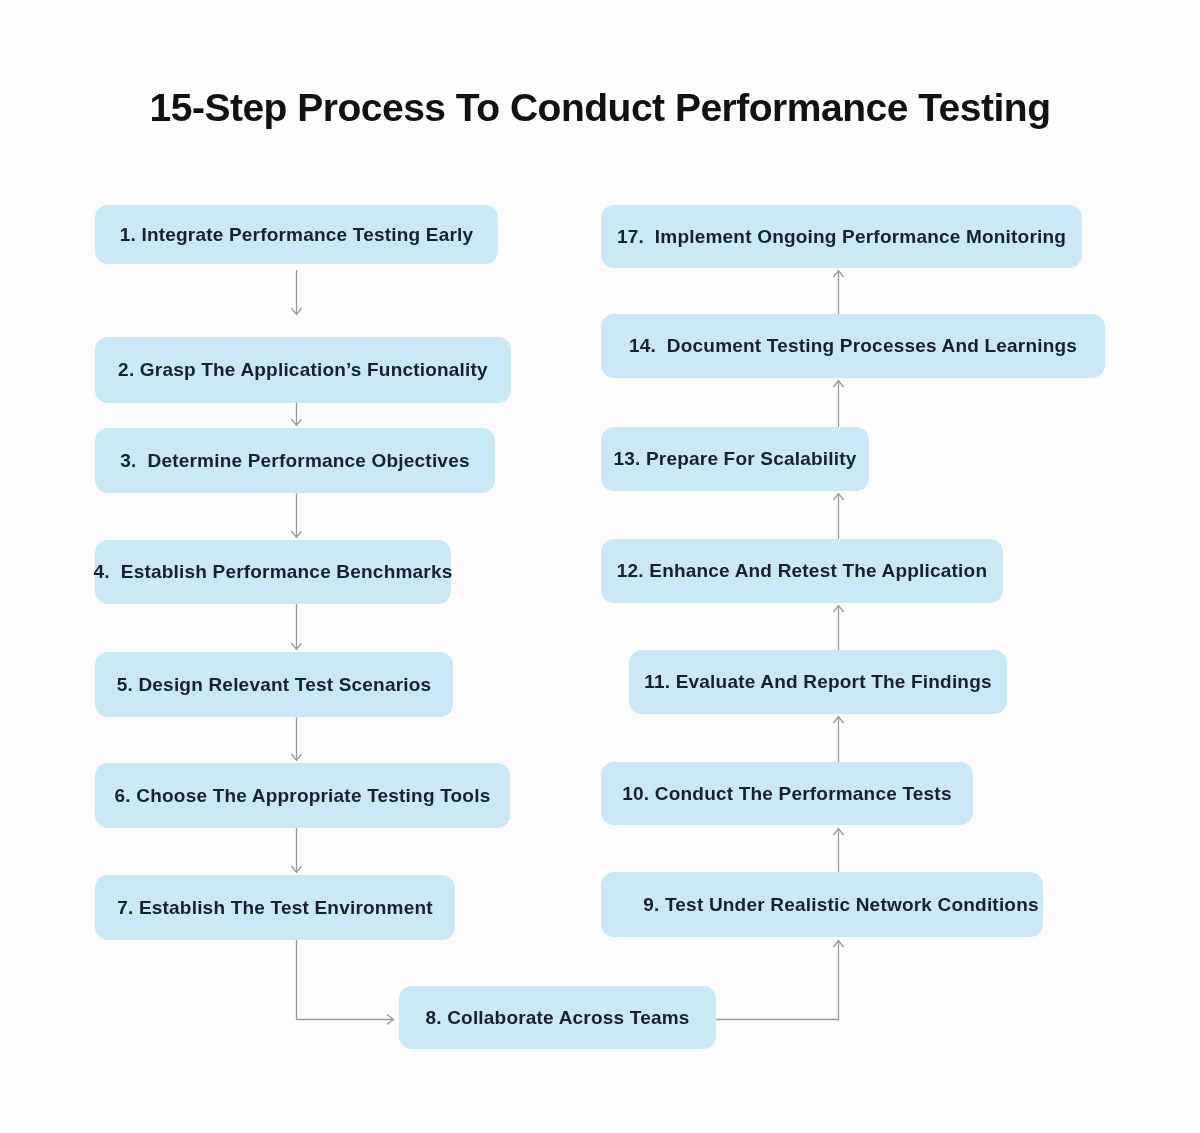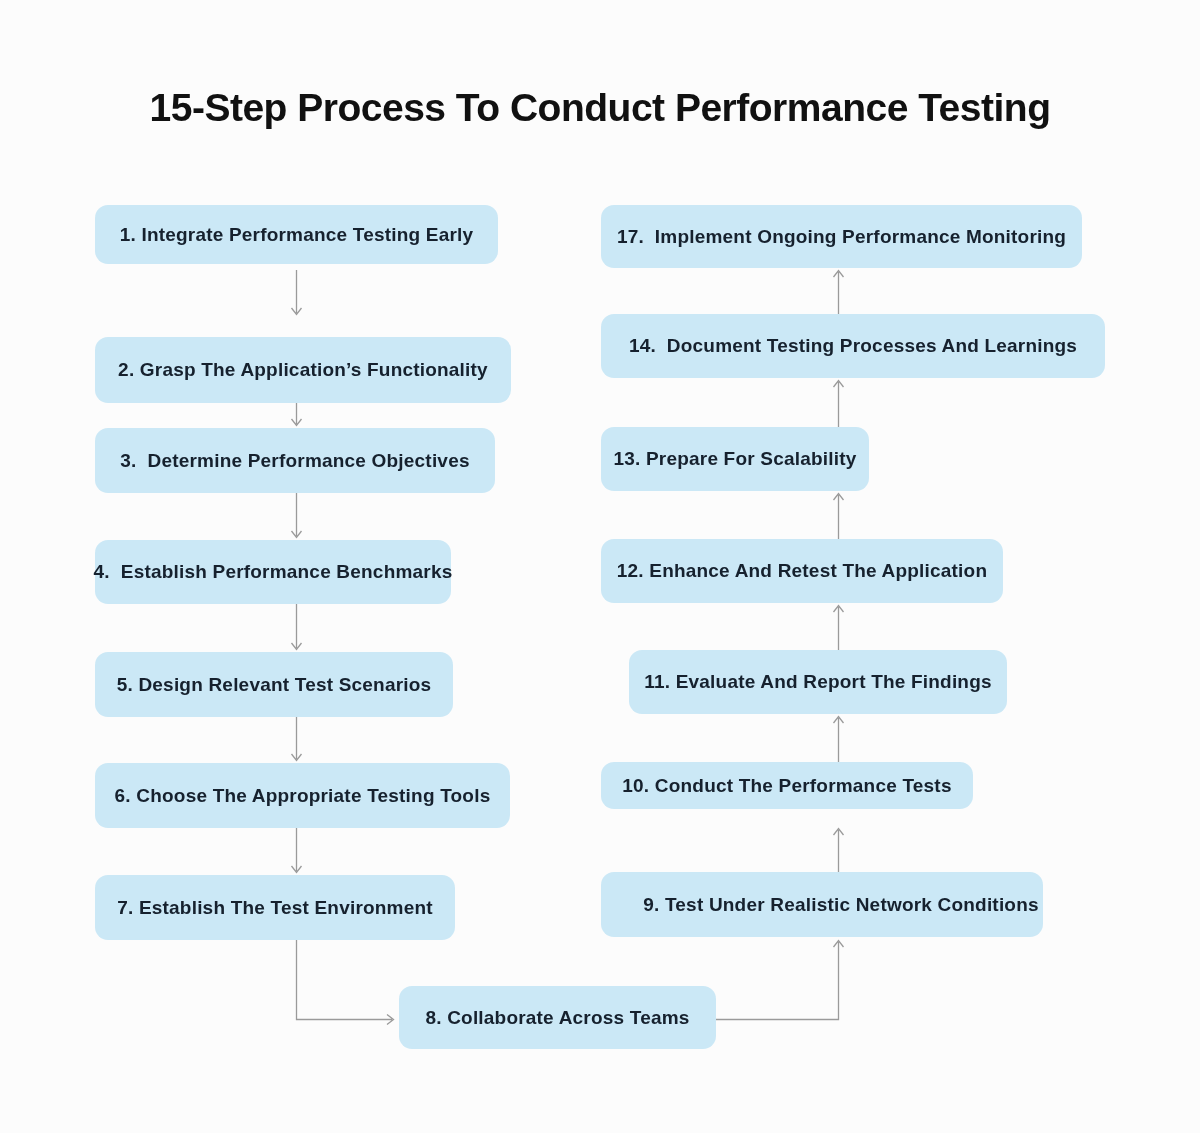--- a/index.html
+++ b/index.html
@@ -46,21 +46,21 @@
   .b2 {left:95px;  top:317px; width:416px; height:66px;margin-top:20px;}
   .b3 {left:95px;  top:428px; width:400px; height:65px;}
   .b4 {left:95px;  top:540px; width:356px; height:64px;}
   .b5 {left:95px;  top:652px; width:358px; height:65px;}
   .b6 {left:95px;  top:763px; width:415px; height:65px;}
   .b7 {left:95px;  top:875px; width:360px; height:65px;}
   
   .b8 {left:399px; top:986px; width:317px; height:63px;}
   
   .b9 {left:601px; top:872px; width:442px; height:65px;padding-left:38px;}
-  .b10{left:601px; top:762px; width:372px; height:47px;}
+  .b10{left:601px; top:762px; width:372px; height:63px;}
   .b11{left:601px; top:650px; width:378px; height:64px;margin-left:28px;}
   .b12{left:601px; top:539px; width:402px; height:64px;}
   .b13{left:601px; top:427px; width:268px; height:64px;}
   .b14{left:601px; top:314px; width:504px; height:64px;}
   .b15{left:601px; top:205px; width:481px; height:63px;}
 
   .connector-layer{
     position:absolute;
     left:0;top:0;
     width:1200px;height:1133px;

